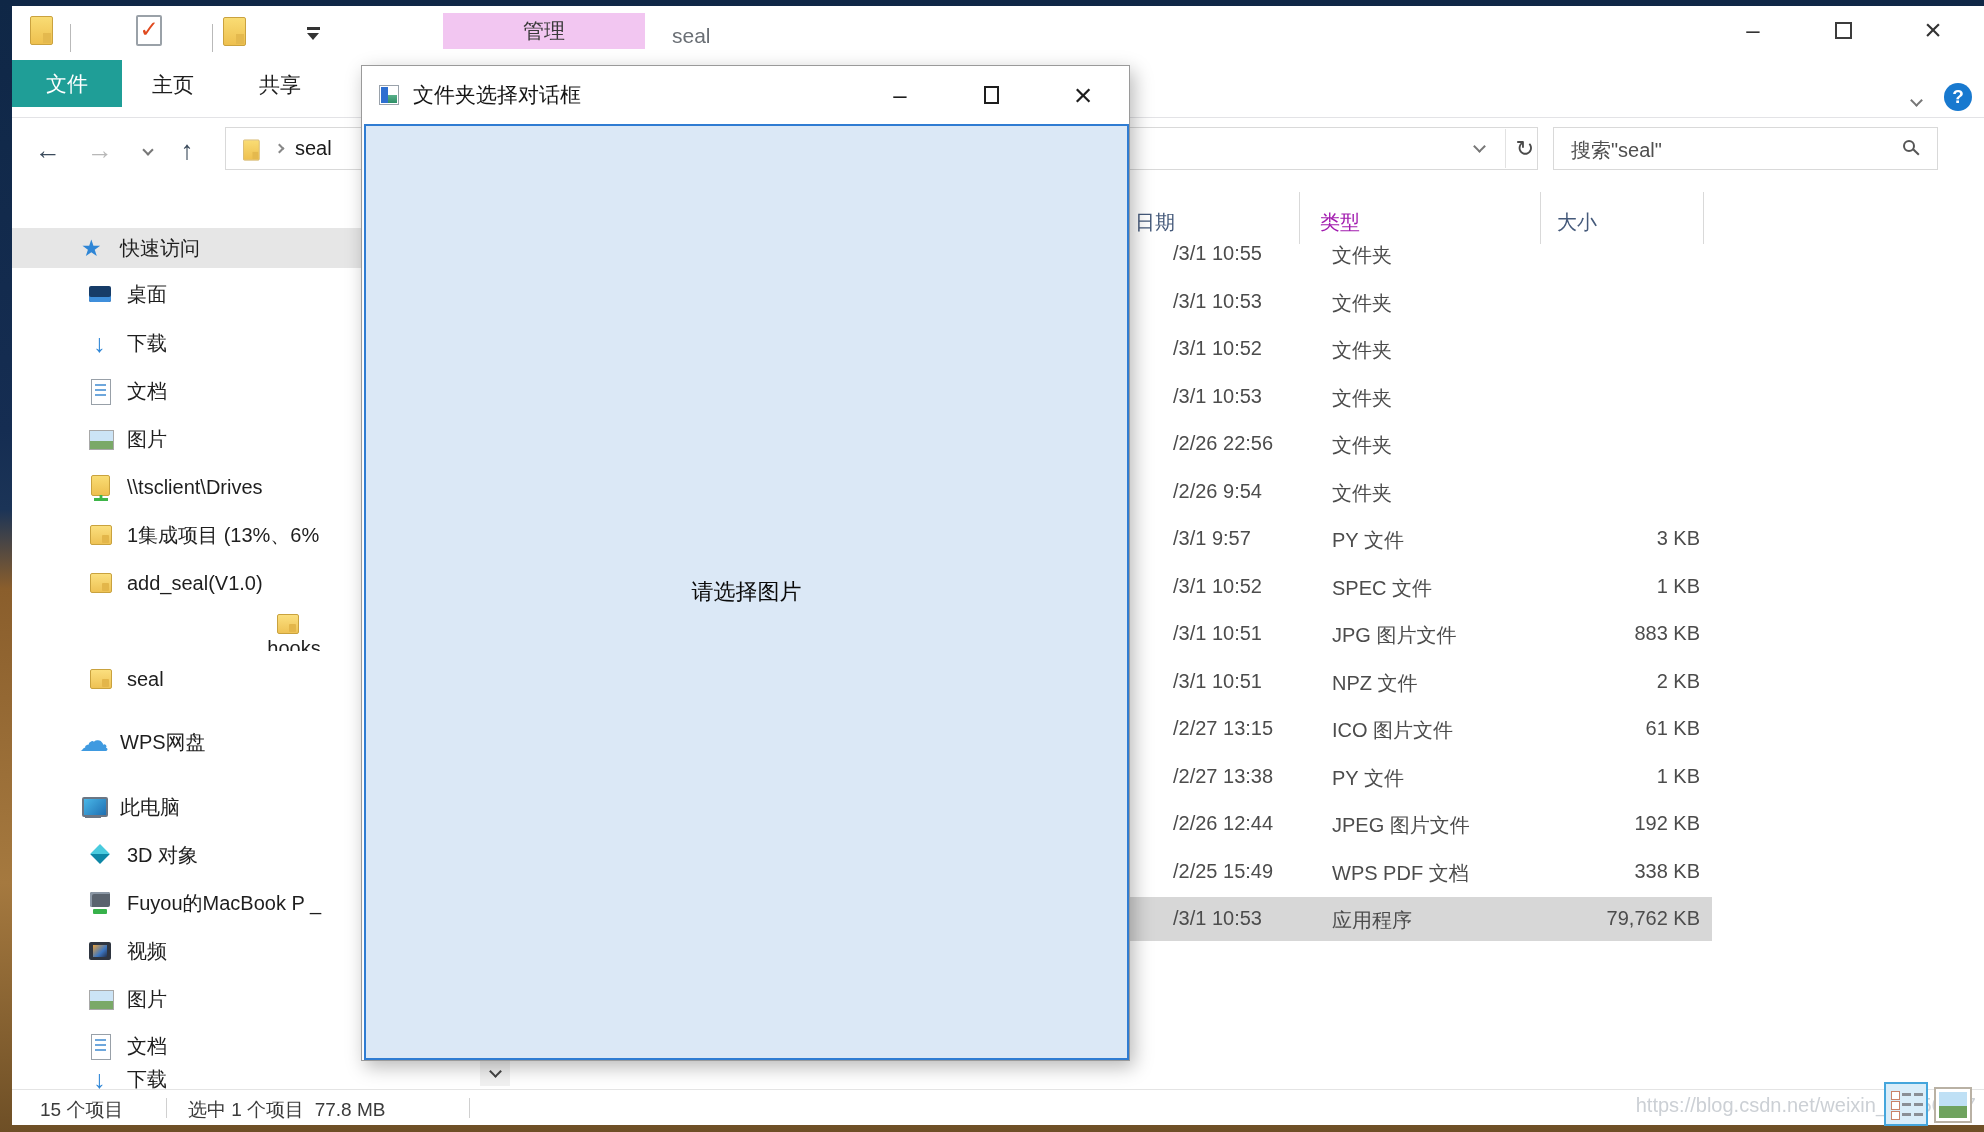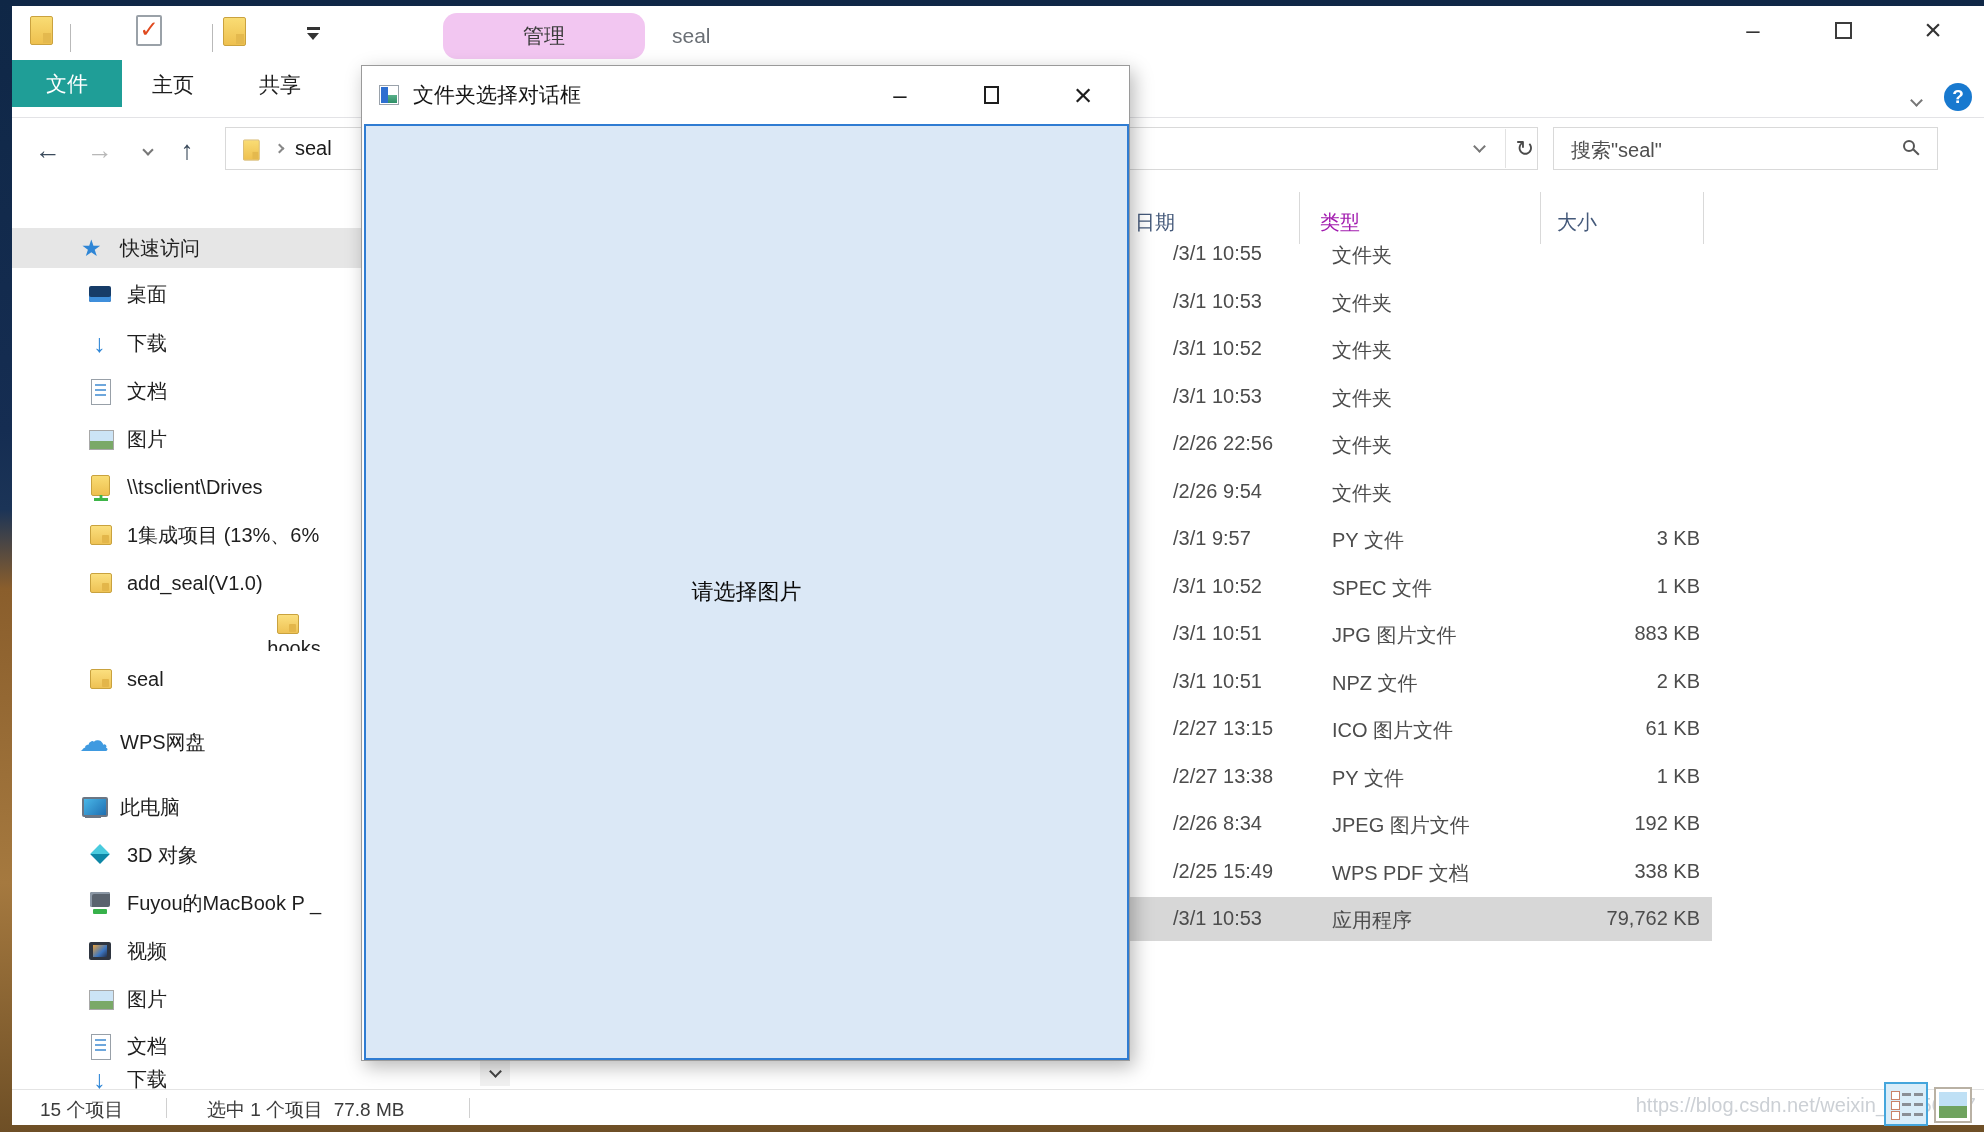--- a/index.html
+++ b/index.html
@@ -5,22 +5,22 @@
   html,body{margin:0;padding:0;background:#222;}
   *{box-sizing:border-box;font-family:"Liberation Sans","DejaVu Sans",sans-serif;}
   #canvas{position:relative;width:1984px;height:1132px;overflow:hidden;
     background:linear-gradient(180deg,#0f2746 0%,#152d52 38%,#1b3457 45%,#8a5e2c 52%,#a5793f 78%,#6e4f26 100%);}
   
   #win{position:absolute;left:12px;top:6px;width:1972px;height:1119px;background:#fff;}
   .abs{position:absolute;}
   .vline{position:absolute;width:1px;background:#d9d9d9;}
   
   .qat-sep{position:absolute;width:1px;height:28px;top:18px;background:#b9b9b9;}
-  #ctx-tab{position:absolute;left:431px;top:7px;width:202px;height:46px;background:#f2c6f1;
-    display:flex;align-items:center;justify-content:center;font-size:21px;color:#3a3a3a;border-radius:14px;}
+  #ctx-tab{position:absolute;left:431px;top:7px;width:202px;height:36px;background:#f2c6f1;
+    display:flex;align-items:center;justify-content:center;font-size:21px;color:#3a3a3a;}
   #win-title{position:absolute;left:660px;top:18px;font-size:21px;color:#6a6f75;}
   .wbtn{position:absolute;top:2px;width:62px;height:44px;display:flex;align-items:center;justify-content:center;color:#333;font-size:24px;}
   .maxbox{width:17px;height:17px;border:2px solid #3c3c3c;}
   
   #file-tab{position:absolute;left:0;top:54px;width:110px;height:47px;display:flex;align-items:center;justify-content:center;
     color:#fff;font-size:21px;}
   .rtab{position:absolute;top:60px;height:38px;width:86px;display:flex;align-items:center;justify-content:center;font-size:21px;color:#1e1e1e;}
   #ribbon-line{position:absolute;left:0;top:111px;width:1972px;height:1px;background:#e3e3e6;}
   #collapse-chev{position:absolute;left:1892px;top:84px;width:24px;height:20px;display:flex;align-items:center;justify-content:center;}
   #help-btn{position:absolute;left:1932px;top:77px;width:28px;height:28px;border-radius:50%;
@@ -308,21 +308,21 @@
           <span class="cell-date">/2/27 13:15</span>
           <span class="cell-type">ICO 图片文件</span>
           <span class="cell-size">61 KB</span>
         </div>
         <div class="file-row" style="top: 749px;">
           <span class="cell-date">/2/27 13:38</span>
           <span class="cell-type">PY 文件</span>
           <span class="cell-size">1 KB</span>
         </div>
         <div class="file-row" style="top: 796px;">
-          <span class="cell-date">/2/26 8:34</span>
+          <span class="cell-date">/2/26 12:44</span>
           <span class="cell-type">JPEG 图片文件</span>
           <span class="cell-size">192 KB</span>
         </div>
         <div class="file-row" style="top: 844px;">
           <span class="cell-date">/2/25 15:49</span>
           <span class="cell-type">WPS PDF 文档</span>
           <span class="cell-size">338 KB</span>
         </div>
         <div class="file-row selected" style="top: 891px; background: rgb(215, 215, 215);">
           <span class="cell-date">/3/1 10:53</span>
@@ -332,21 +332,21 @@
       </div>
 
     
     <div id="scroll-down">
         <span class="chev" style="border-color:#444;"></span>
       </div>
 
     <div id="statusbar">
       <span class="st" style="left:28px;">15 个项目</span>
       <span class="st-sep" style="left:154px;"></span>
-      <span class="st" style="left:195px;">
+      <span class="st" style="left:176px;">
         <span>选中 1 个项目</span>&nbsp;&nbsp;<span>77.8 MB</span>
       </span>
       <span class="st-sep" style="left:457px;"></span>
     </div>
 
     <div id="watermark">https://blog.csdn.net/weixin_43756487</div>
     <div id="vt-details">
       <i class="vr"></i>
         <i class="vr"></i>
         <i class="vr"></i>

